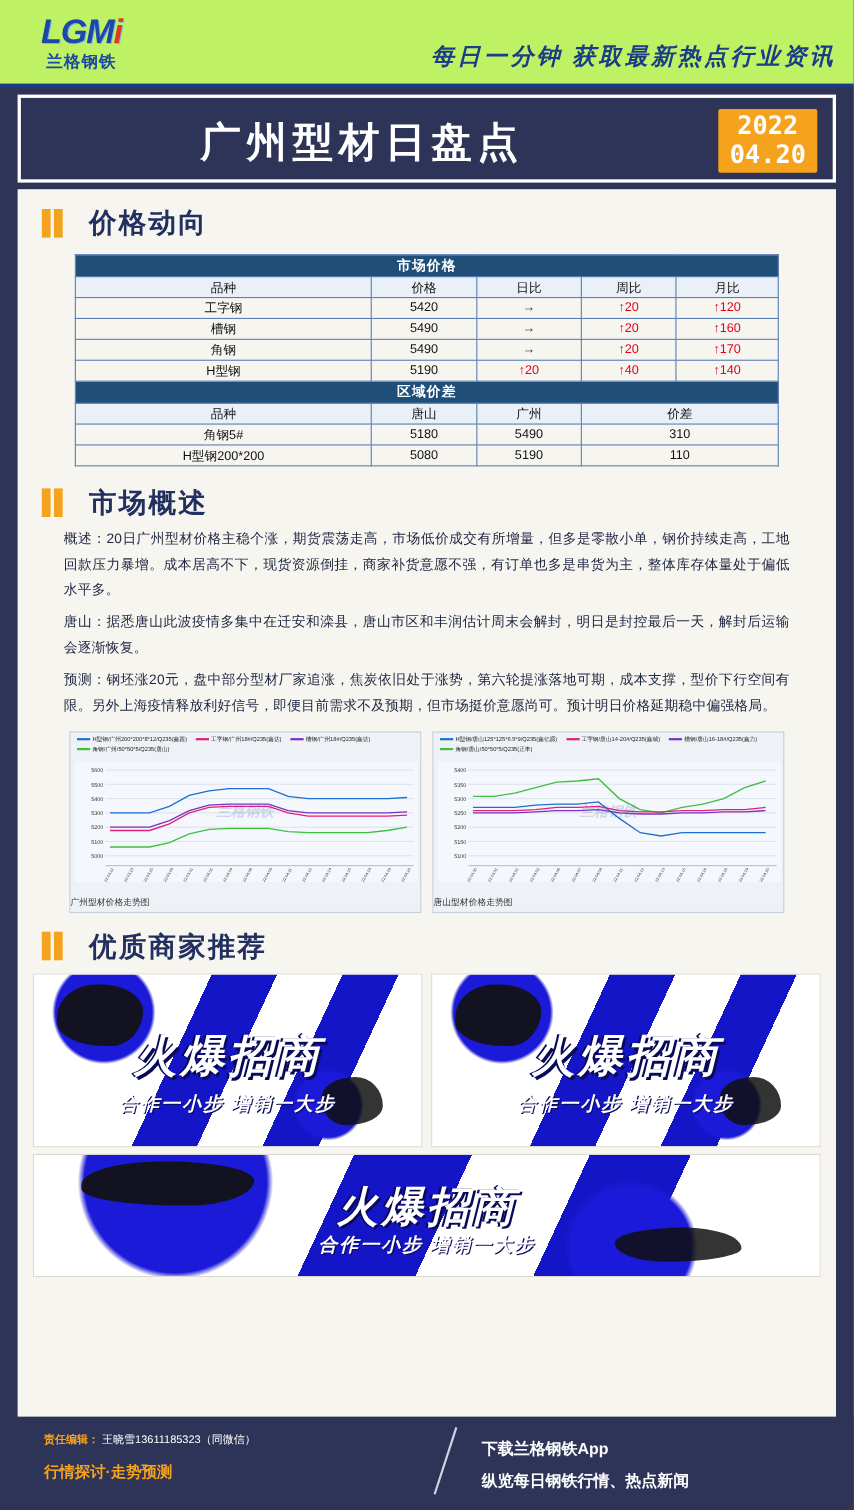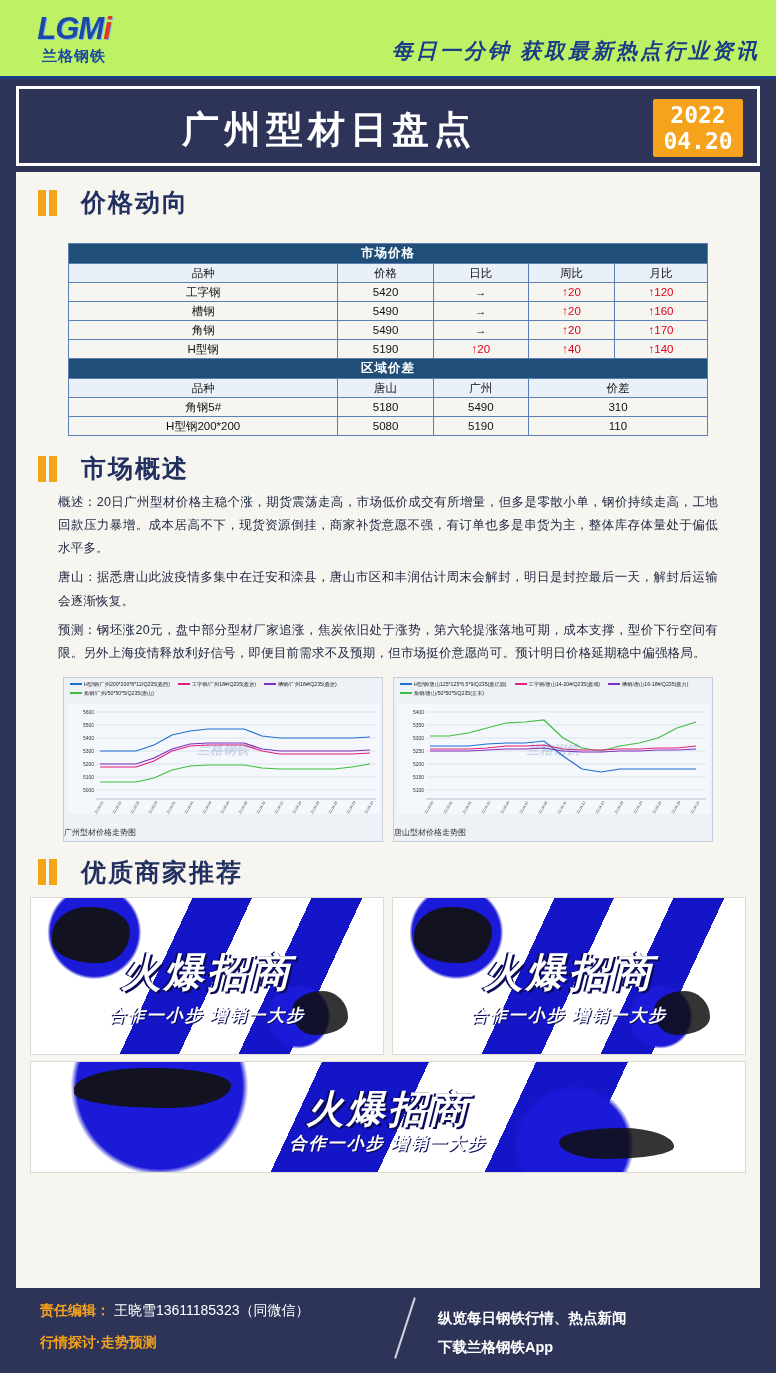--- a/index.html
+++ b/index.html
@@ -67,21 +67,21 @@
   .sec-bars{display:flex;gap:3px;}
   .sec-bars i{display:block;width:8px;height:26px;background:#f5a21c;}
   .sec-bars i.b2{height:26px;background:#f5a21c;}
   .sec-title{
     font-size:25px;font-weight:bold;color:#223060;letter-spacing:2px;
     font-family:"DejaVu Sans",sans-serif;
   }
 
   
   .tbl{
-    margin:24px auto 0 auto;width:640px;border-collapse:collapse;
+    margin:12px auto 0 auto;width:640px;border-collapse:collapse;
     font-size:11.5px;color:#111;padding-left:32px;
   }
   .tbl td,.tbl th{border:1px solid #5b7fb5;text-align:center;height:18px;padding:0;}
   .tbl .band{
     background:#1f4e79;color:#fff;font-weight:bold;font-size:12.5px;letter-spacing:1px;height:19px;
   }
   .tbl .hdr{background:#eaf0f8;font-weight:normal;}
   .tbl .up{color:#e2001a;font-weight:normal;}
   .tbl .flat{color:#222;}
   .tbl .bold{font-weight:normal;}
@@ -147,21 +147,21 @@
     position:absolute;left:0;top:68%;width:100%;text-align:center;
     font-size:17px;font-weight:bold;font-style:italic;color:#ffffff;letter-spacing:2px;
     text-shadow:1px 1px 0 #0a0a5a;
   }
   .ad-wide .ad-title{font-size:38px;top:20%;}
   .ad-wide .ad-sub{font-size:17px;top:64%;}
 
   
   .footer{position:absolute;left:0;bottom:0;width:776px;height:85px;background:#2e3457;}
   .f-left{position:absolute;left:40px;top:14px;}
-  .f-line1{font-size:14px;color:#ffffff;}
+  .f-line1{font-size:10px;color:#ffffff;}
   .f-line1 b{color:#f5a21c;}
   .f-line2{margin-top:14px;font-size:14px;font-weight:bold;color:#f5a21c;}
   .f-slash{
     position:absolute;left:404px;top:8px;width:2px;height:64px;background:#cfd3e2;
     transform:rotate(18deg);
   }
   .f-right{position:absolute;left:438px;top:16px;color:#ffffff;font-size:14.5px;font-weight:bold;line-height:2.0;}
 </style>
 </head>
 <body>
@@ -446,18 +446,18 @@
   <div class="footer">
     <div class="f-left">
       <div class="f-line1">
         <b>责任编辑：</b>
         <span>王晓雪13611185323（同微信）</span>
       </div>
       <div class="f-line2">行情探讨·走势预测</div>
     </div>
     <div class="f-slash"></div>
     <div class="f-right">
+      <div>下载兰格钢铁App</div>
       <div>纵览每日钢铁行情、热点新闻</div>
-      <div>下载兰格钢铁App</div>
     </div>
   </div>
 
 </div>
 
 </body></html>

